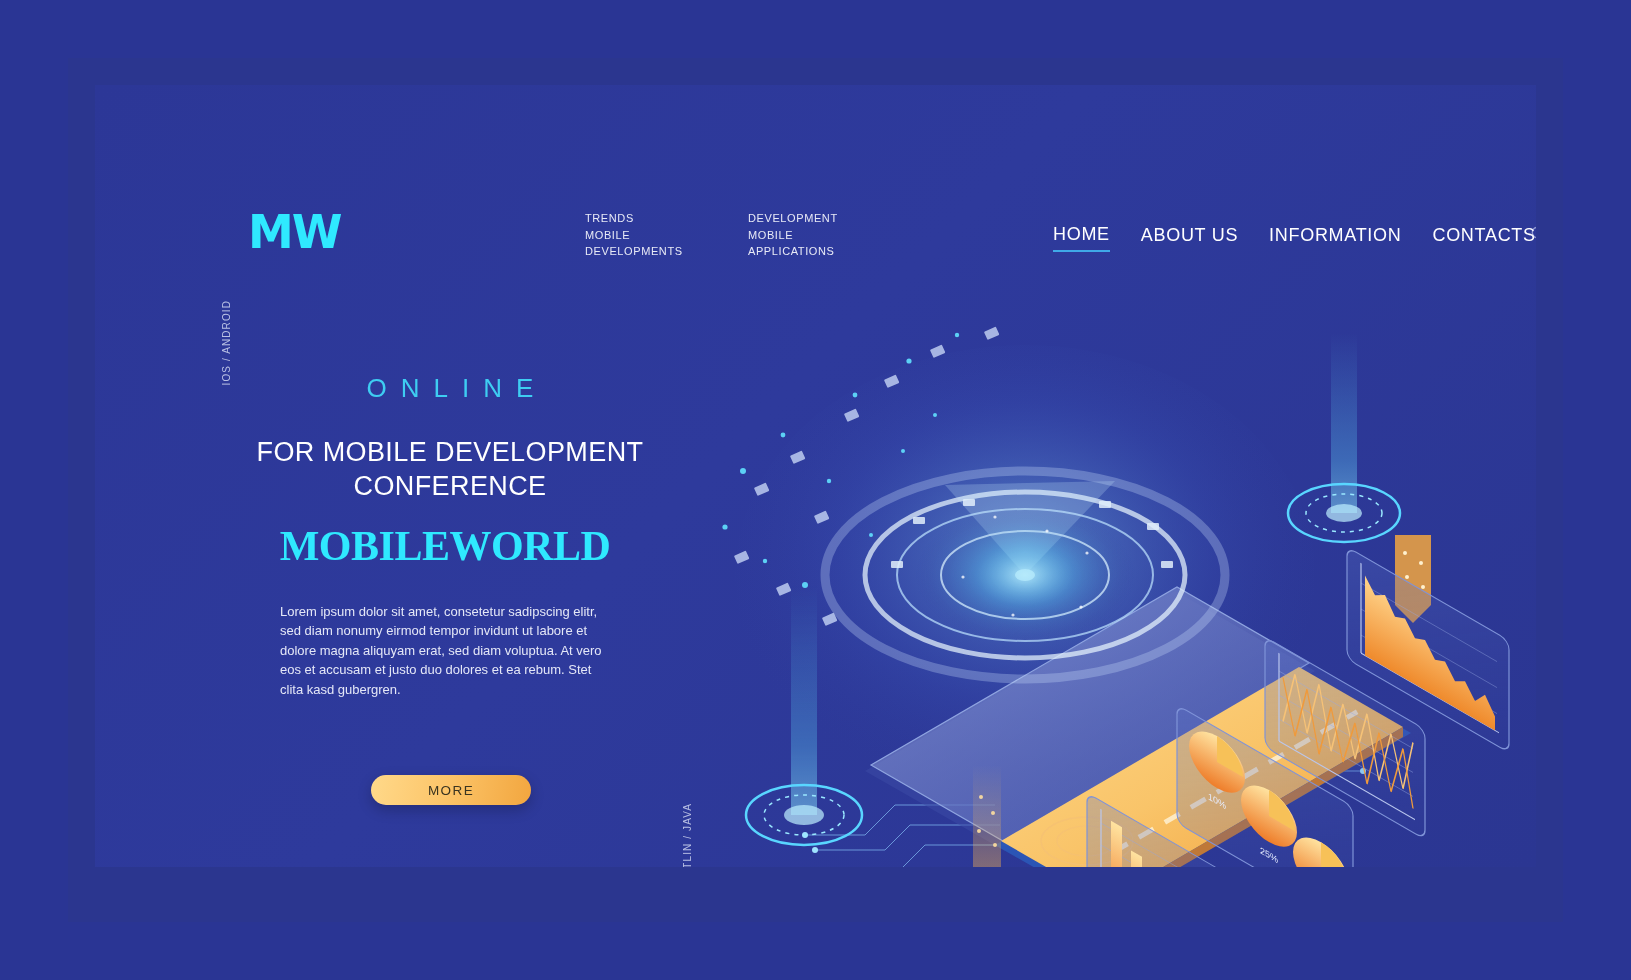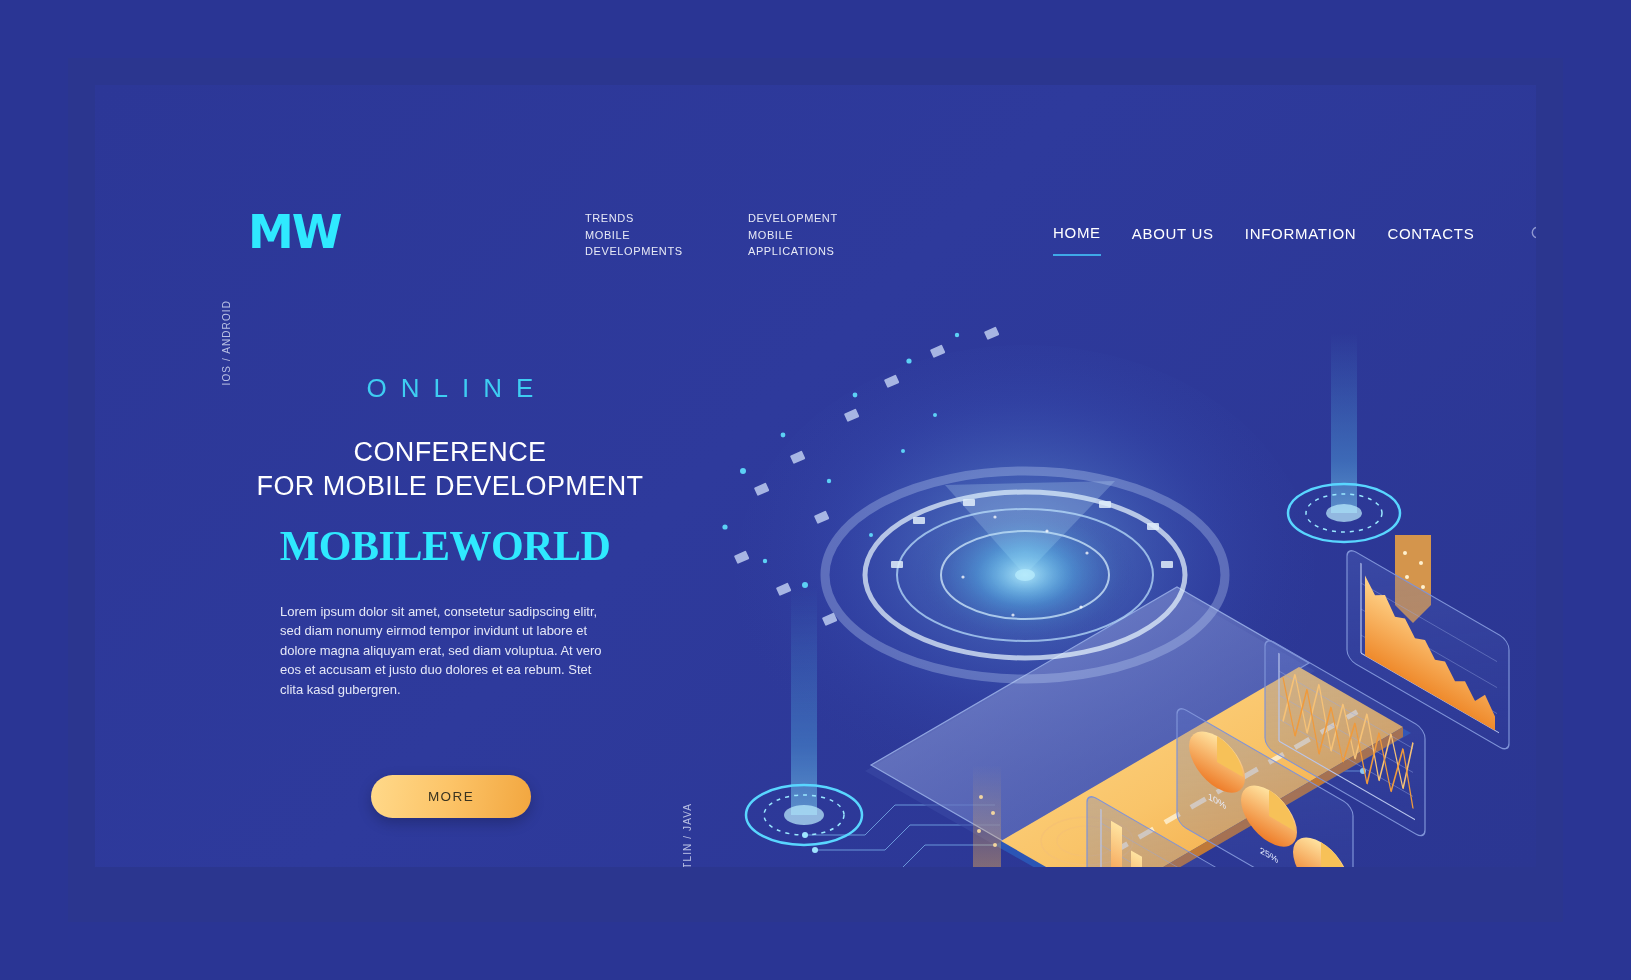--- a/index.html
+++ b/index.html
@@ -33,22 +33,22 @@
     font-size:11px; line-height:16.5px; letter-spacing:.6px;
   }
   .hdr-col.c1{ left:490px; top:125px; width:160px; }
   .hdr-col.c2{ left:653px; top:125px; width:160px; }
 
   .nav{
     position:absolute; left:958px; top:139px;
     display:flex; align-items:center; gap:31px;
   }
   .nav a{
-    color:#ffffff; font-size:15px; letter-spacing:.7px;
-    text-decoration:none; white-space:nowrap; padding-bottom:13px;
+    color:#ffffff; font-size:18px; letter-spacing:.7px;
+    text-decoration:none; white-space:nowrap; padding-bottom:5px;
     display:inline-block;
     text-align:center;
   }
   .nav a.active{ border-bottom:2px solid #3fa9e8; }
   .search-ico{
     position:absolute; left:1435px; top:140px; width:18px; height:18px;
     opacity:.55;
   }
 
   
@@ -83,21 +83,21 @@
   }
   .lede{
     position:absolute; left:185px; top:517px; width:330px; text-align:left;
     color:#e4e7f7; font-size:13px; line-height:19.4px;
   }
   .tagline{
     position:absolute; left:160px; top:631px; width:390px; text-align:center;
     color:#4ac8f0; font-size:19.5px; letter-spacing:.3px;
   }
   .more-btn{
-    position:absolute; left:276px; top:690px; width:160px; height:43px;
+    position:absolute; left:276px; top:690px; width:160px; height:30px;
     border:0; border-radius:22px; cursor:pointer;
     background:linear-gradient(100deg,#ffd98a 0%,#fcc468 48%,#f2a63f 100%);
     color:#3a3420; font-size:13.5px; letter-spacing:1.4px;
     font-family:"Liberation Sans", sans-serif;
     box-shadow:0 5px 14px rgba(0,0,0,.22);
   }
 
   
   .stage{
     position:absolute; left:600px; top:200px; width:900px; height:680px;
@@ -383,20 +383,20 @@
       <circle cx="7.5" cy="7.5" r="5.2" fill="none" stroke="#dfe5ff" stroke-width="1.4"></circle>
       <line x1="11.4" y1="11.4" x2="16.4" y2="16.4" stroke="#dfe5ff" stroke-width="1.4" stroke-linecap="round"></line>
     </svg>
   </div>
 
   <div class="vlabel v-left">IOS / ANDROID</div>
   <div class="vlabel v-mid">SWIFT / KOTLIN / JAVA</div>
 
   <div class="kicker">ONLINE</div>
   <div class="h1">
+    <div>FOR MOBILE DEVELOPMENT</div>
     <div>CONFERENCE</div>
-    <div>FOR MOBILE DEVELOPMENT</div>
   </div>
   <div class="brand">MOBILEWORLD</div>
   <div class="lede">Lorem ipsum dolor sit amet, consetetur sadipscing elitr, sed diam nonumy eirmod tempor invidunt ut labore et dolore magna aliquyam erat, sed diam voluptua. At vero eos et accusam et justo duo dolores et ea rebum. Stet clita kasd gubergren.</div>
   <button class="more-btn">MORE</button>
 
 </div>
 
 </body></html>

